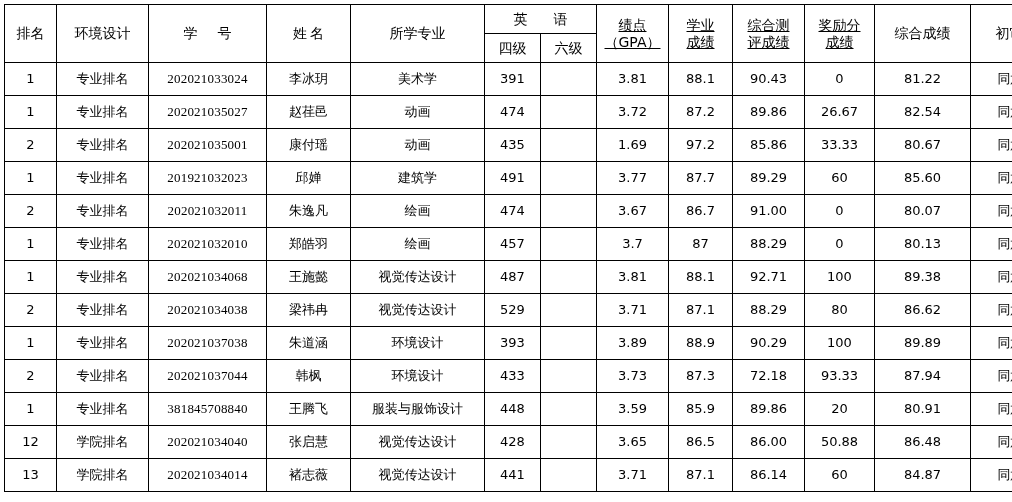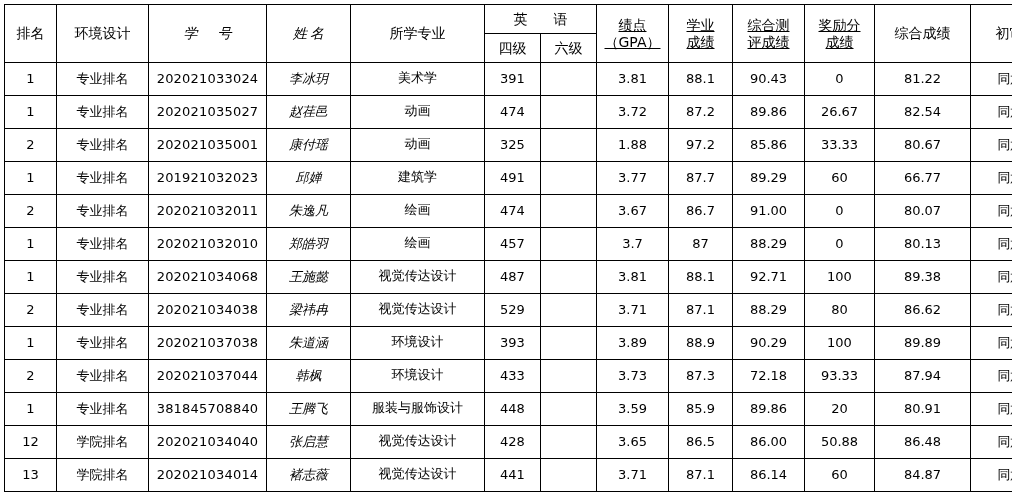--- a/index.html
+++ b/index.html
@@ -49,41 +49,39 @@
     letter-spacing: 6px;
     text-indent: 6px;
     margin-left: 44px;
   }
   .hdr-eng-sub {
     height: 30px;
   }
   .spaced3 {
     letter-spacing: 3px;
     text-indent: 3px;
-    font-style: italic;
   }
   .twoline {
     font-size: 13.5px;
     line-height: 1.25;
     text-decoration: underline;
   }
   td.num {
     font-size: 13px;
   }
   td.id {
     font-size: 13px;
     letter-spacing: 0.2px;
+    font-family: Liberation Serif, serif;
   }
   td.name {
     font-size: 14px;
-    font-style: italic;
   }
   td.major {
     font-size: 14px;
-    font-family: Liberation Mono, monospace;
   }
   td.rankway {
     font-size: 13.5px;
   }
   td.result {
     font-size: 13.5px;
   }
   
   col.c-rank      { width: 52px; }
   col.c-rankway   { width: 92px; }
@@ -181,42 +179,42 @@
           <td class="num">26.67</td>
           <td class="num">82.54</td>
           <td class="result">同意推荐</td>
         </tr>
         <tr>
           <td class="num">2</td>
           <td class="rankway">专业排名</td>
           <td class="id">202021035001</td>
           <td class="name">康付瑶</td>
           <td class="major">动画</td>
-          <td class="num">325</td>
-          <td class="num"></td>
-          <td class="num">1.88</td>
+          <td class="num">435</td>
+          <td class="num"></td>
+          <td class="num">1.69</td>
           <td class="num">97.2</td>
           <td class="num">85.86</td>
           <td class="num">33.33</td>
           <td class="num">80.67</td>
           <td class="result">同意推荐</td>
         </tr>
         <tr>
           <td class="num">1</td>
           <td class="rankway">专业排名</td>
           <td class="id">201921032023</td>
           <td class="name">邱婵</td>
           <td class="major">建筑学</td>
           <td class="num">491</td>
           <td class="num"></td>
           <td class="num">3.77</td>
           <td class="num">87.7</td>
           <td class="num">89.29</td>
           <td class="num">60</td>
-          <td class="num">66.77</td>
+          <td class="num">85.60</td>
           <td class="result">同意推荐</td>
         </tr>
         <tr>
           <td class="num">2</td>
           <td class="rankway">专业排名</td>
           <td class="id">202021032011</td>
           <td class="name">朱逸凡</td>
           <td class="major">绘画</td>
           <td class="num">474</td>
           <td class="num"></td>

